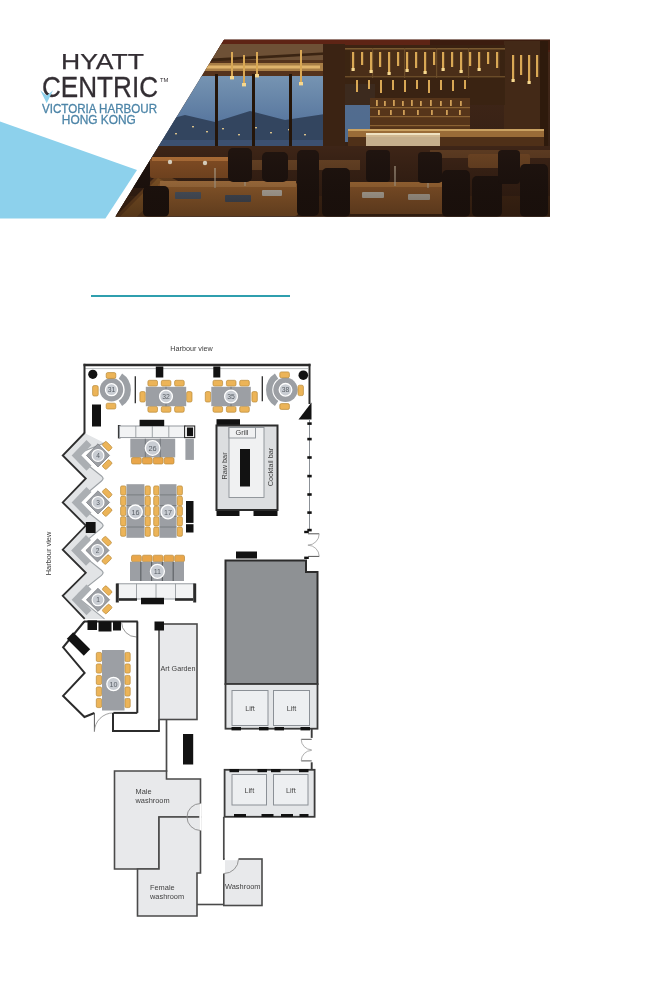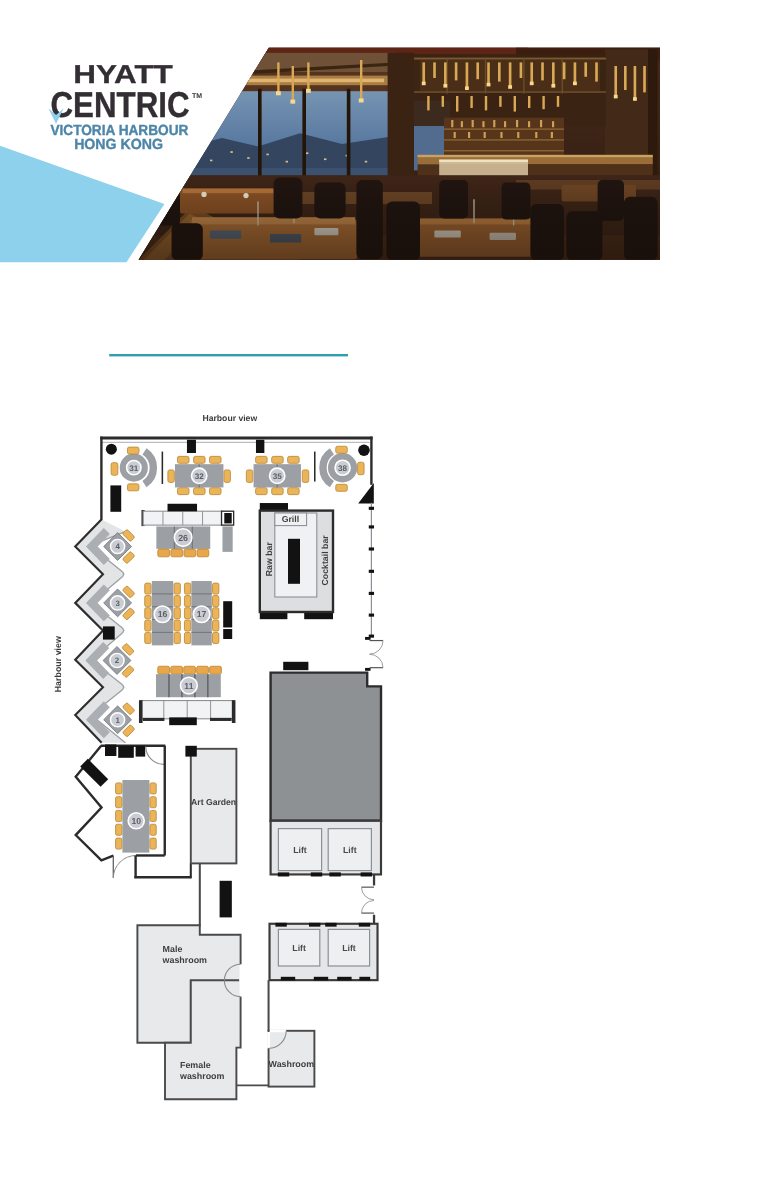--- a/index.html
+++ b/index.html
@@ -1,17 +1,17 @@
 <!DOCTYPE html>
 <html><head>
 <meta charset="utf-8">
 <style>
   html,body{margin:0;padding:0;background:#fff;}
   #page{position:relative;width:550px;height:1000px;background:#fff;overflow:hidden;
-        font-family:"Liberation Sans",sans-serif;font-weight:bold;}
+        font-family:"Liberation Sans",sans-serif;}
   .abs{position:absolute;}
 </style>
 </head>
 <body>
 <div id="page">
   <svg class="abs" style="left:0;top:0" width="650" height="230" viewBox="0 0 650 230">
     <defs>
       <clipPath id="photoClip">
           <path d="M224,39.8 L650,39.8 L650,216.5 L115.5,216.5 Z"></path>
         </clipPath>

